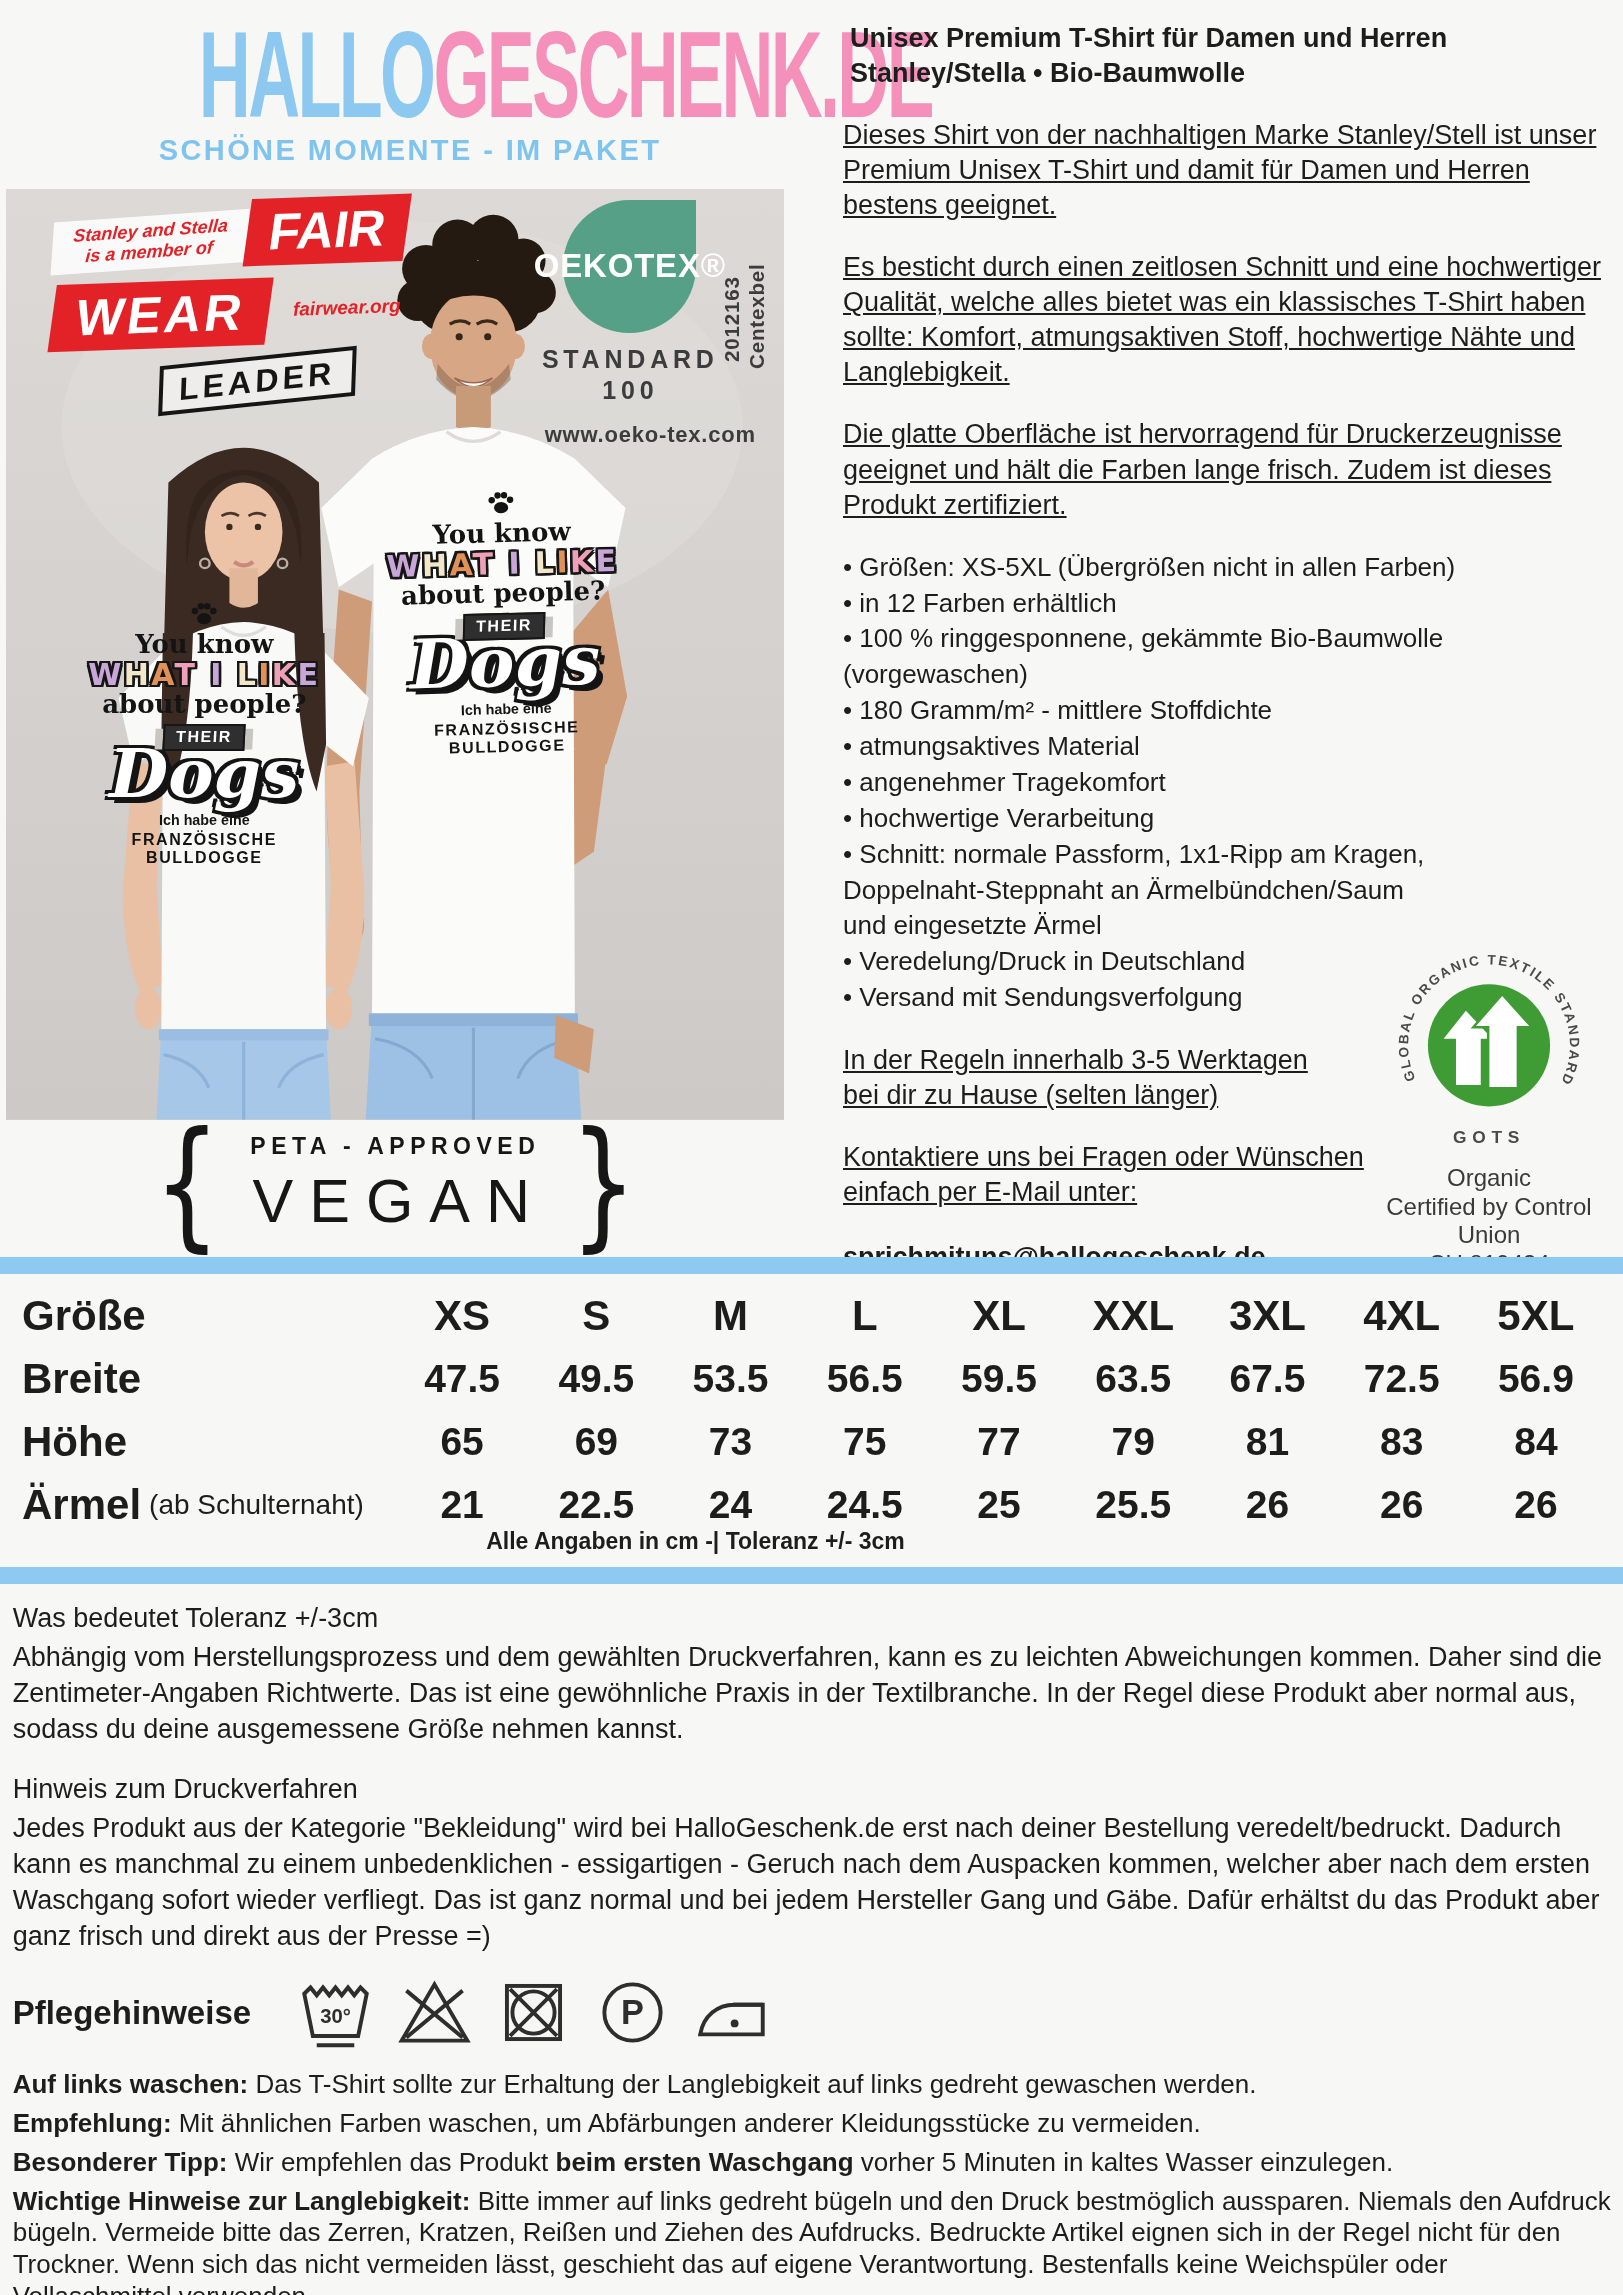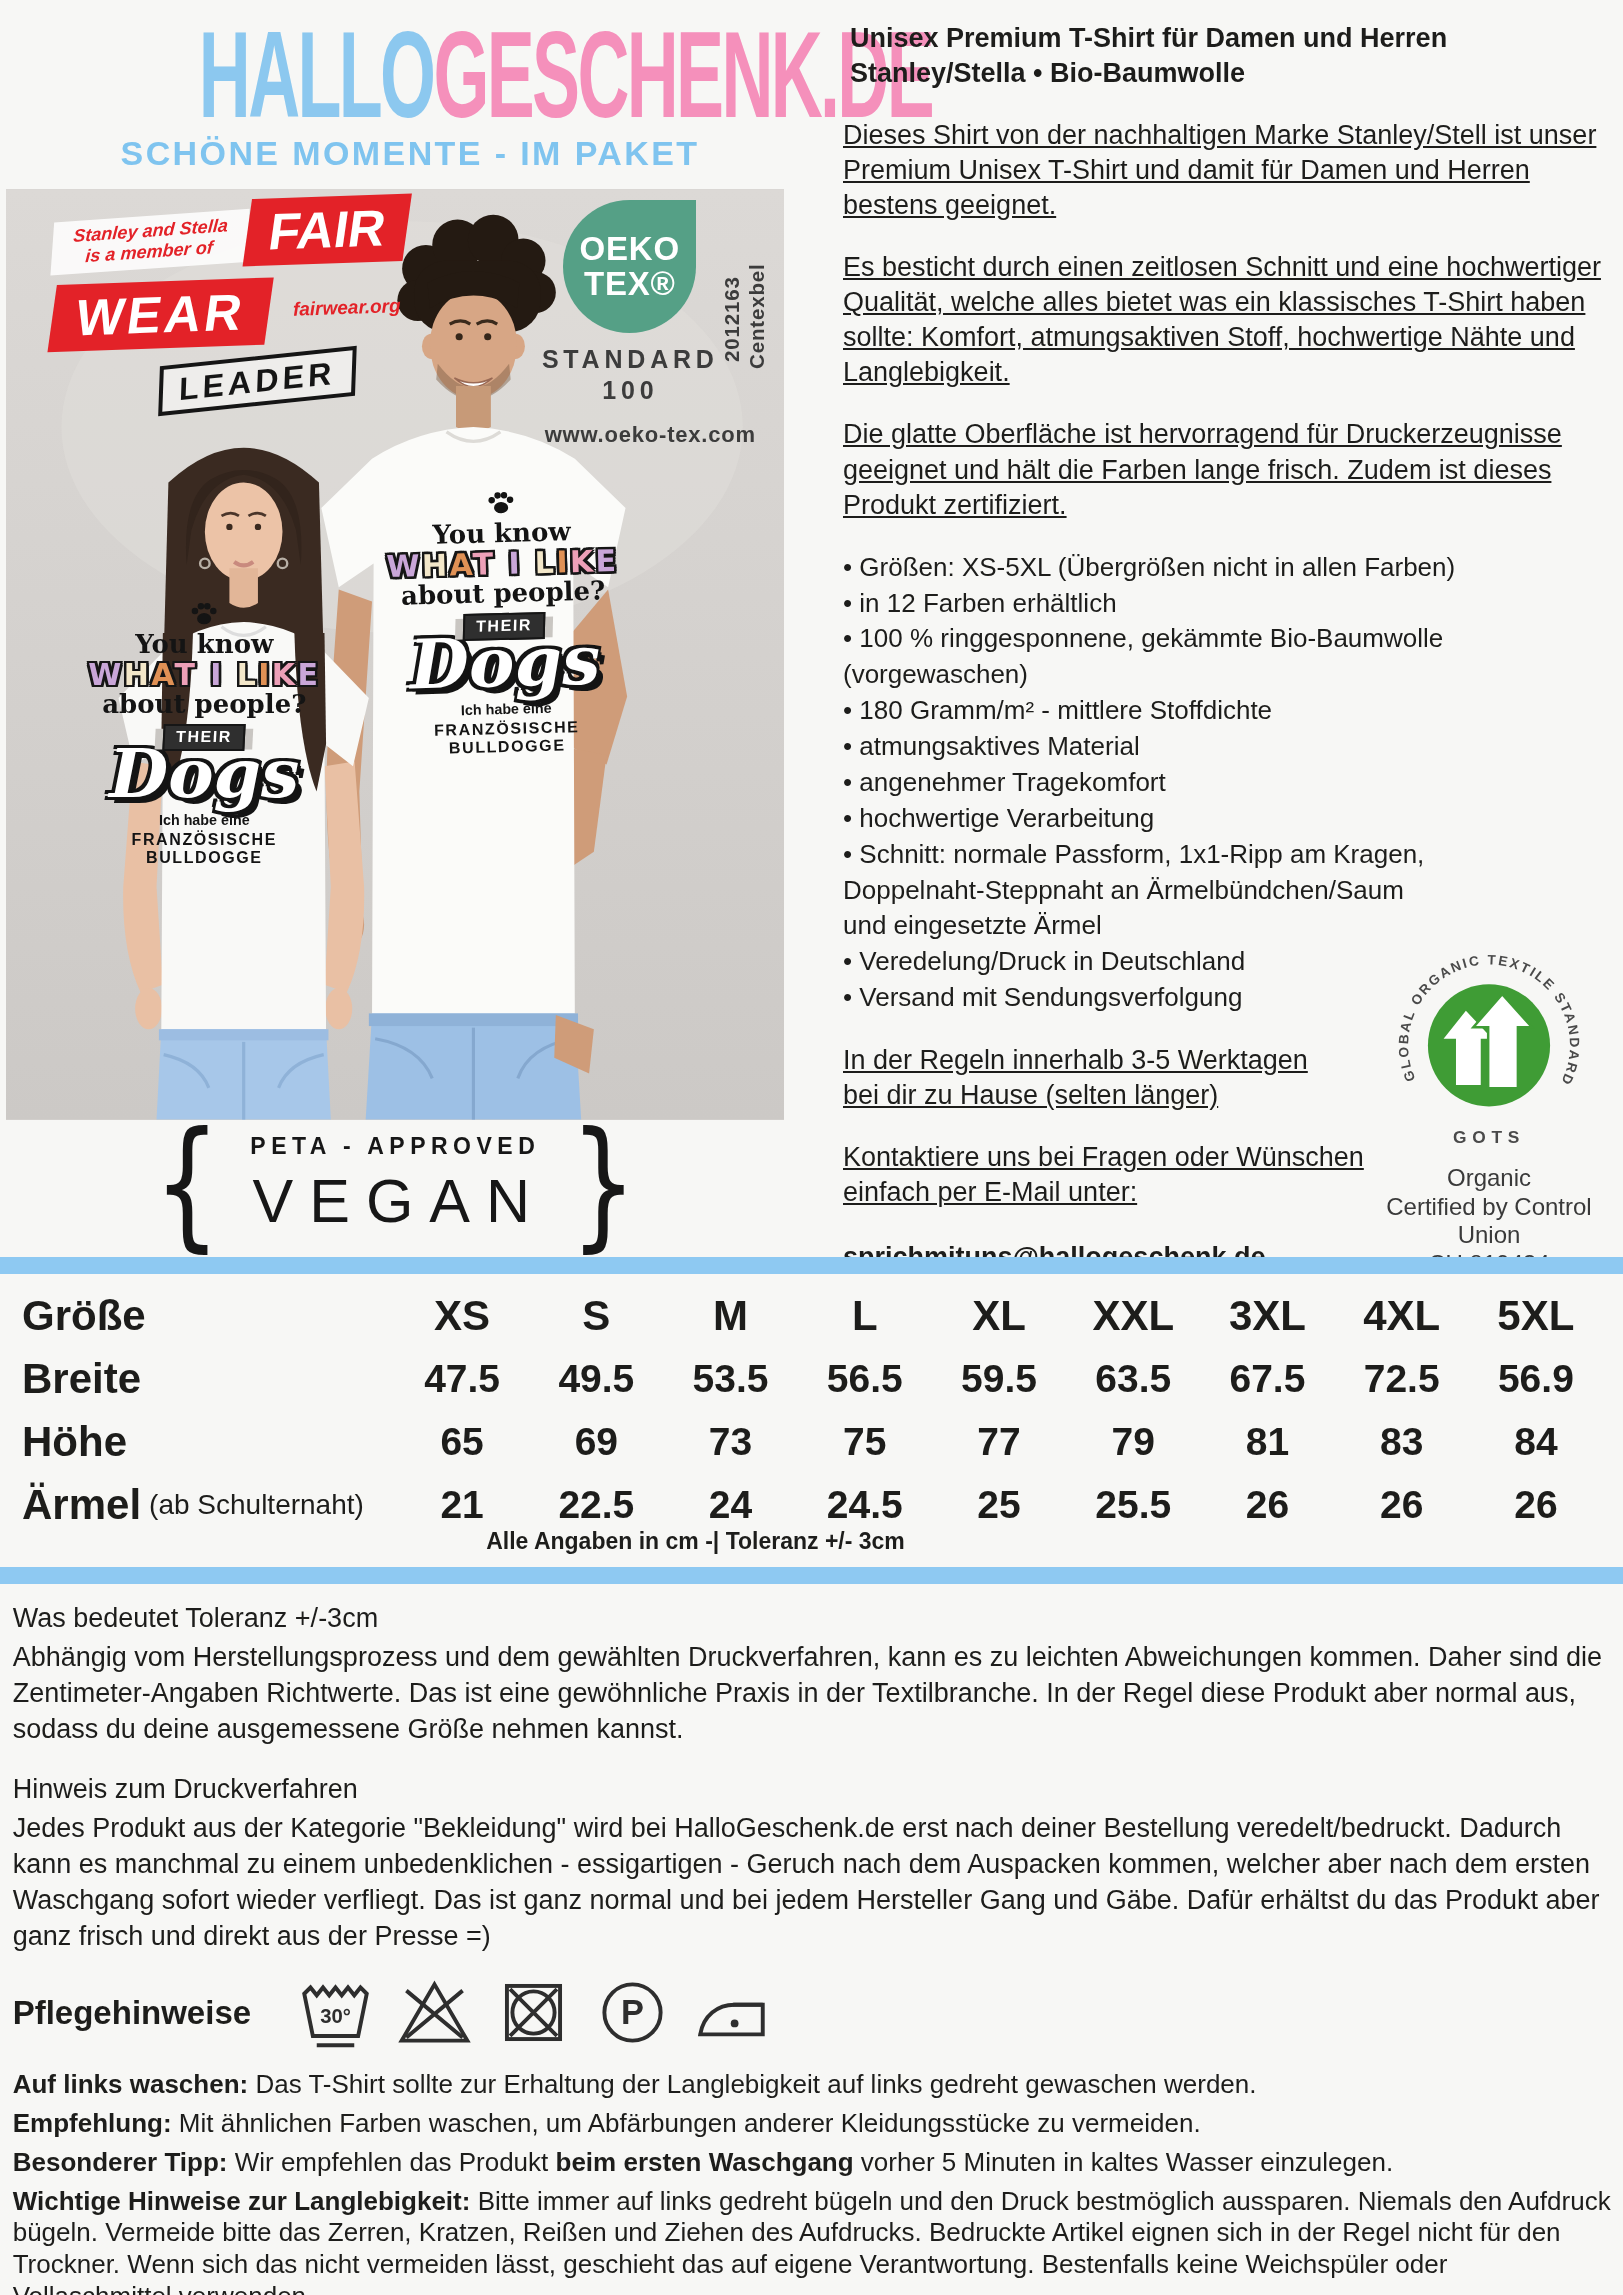--- a/index.html
+++ b/index.html
@@ -5,21 +5,21 @@
   html,body{margin:0;padding:0;}
   body{font-family:"Liberation Sans",sans-serif;color:#1d1d1b;background:#e9e9e9;}
   #page{position:relative;width:1623px;height:2295px;background:#f7f7f5;overflow:hidden;}
 
   
   .logo-block{position:absolute;left:9.5px;top:14.3px;width:801px;text-align:center;}
   .logo-text{display:inline-block;white-space:nowrap;font-size:109px;font-weight:800;
     letter-spacing:-4px;line-height:1;transform:scale(0.66,1.12);transform-origin:center top;}
   .logo-hallo{color:#8cc8ef;}
   .logo-geschenk{color:#f590bb;}
-  .logo-tagline{margin-top:11px;font-size:34px;font-weight:700;letter-spacing:2.4px;color:#7fc4ef;}
+  .logo-tagline{margin-top:11px;font-size:29px;font-weight:700;letter-spacing:2.4px;color:#7fc4ef;}
 
   
   .photo{position:absolute;left:6.3px;top:189px;width:778px;height:931px;overflow:hidden;background:#d8d5d2;}
   .photo svg.scene{position:absolute;left:0;top:0;}
 
   
   .fw{position:absolute;left:32px;top:11px;width:380px;height:222px;transform:rotate(-2deg);}
   .fw-member{position:absolute;left:17.4px;top:12.7px;width:182px;background:rgba(255,255,255,.85);
     color:#e32228;font-weight:700;font-style:italic;font-size:18px;line-height:1.2;text-align:center;
     padding:4.8px 6.3px;transform:skew(-8deg) rotate(-2deg);}
@@ -28,21 +28,21 @@
   .fw-wear{position:absolute;left:14.3px;top:79px;background:#e32228;color:#fff;font-weight:800;
     font-size:51px;line-height:1;letter-spacing:3.2px;padding:8px 24px;transform:skew(-10deg);}
   .fw-url{position:absolute;left:255px;top:101px;color:#e32228;font-weight:700;font-style:italic;font-size:19px;}
   .fw-leader{position:absolute;left:119px;top:157px;border:4.8px solid #151515;background:rgba(255,255,255,.5);
     color:#151515;font-weight:800;font-size:32px;letter-spacing:4px;line-height:1;padding:4.8px 16px;
     transform:skew(-8deg) rotate(-4deg);}
 
   
   .oeko{position:absolute;left:533px;top:8px;width:246px;height:262px;}
   .oeko-drop{position:absolute;left:24px;top:3.2px;width:133px;height:133px;background:#55a086;
-    border-radius:50% 0 50% 50%;display:flex;flex-direction:column;justify-content:center;align-items:center;}
+    border-radius:50% 0 50% 50%;display:flex;justify-content:center;align-items:center;}
   .oeko-drop div{color:#fff;font-weight:800;font-size:33px;line-height:1.05;letter-spacing:0.8px;}
   .oeko-standard{position:absolute;left:0px;top:147px;width:182px;text-align:center;color:#3c3c3c;
     font-weight:700;font-size:25px;letter-spacing:4.8px;line-height:1.25;}
   .oeko-cert{position:absolute;left:181px;top:32px;height:174px;color:#3c3c3c;font-weight:700;font-size:20.6px;
     writing-mode:vertical-rl;transform:rotate(180deg);text-align:center;line-height:1.2;letter-spacing:0.8px;}
   .oeko-url{position:absolute;left:0px;top:225px;width:222px;text-align:center;color:#3c3c3c;
     font-weight:700;font-size:22px;letter-spacing:0.8px;}
 
   
   .print{position:absolute;text-align:center;color:#141414;}

